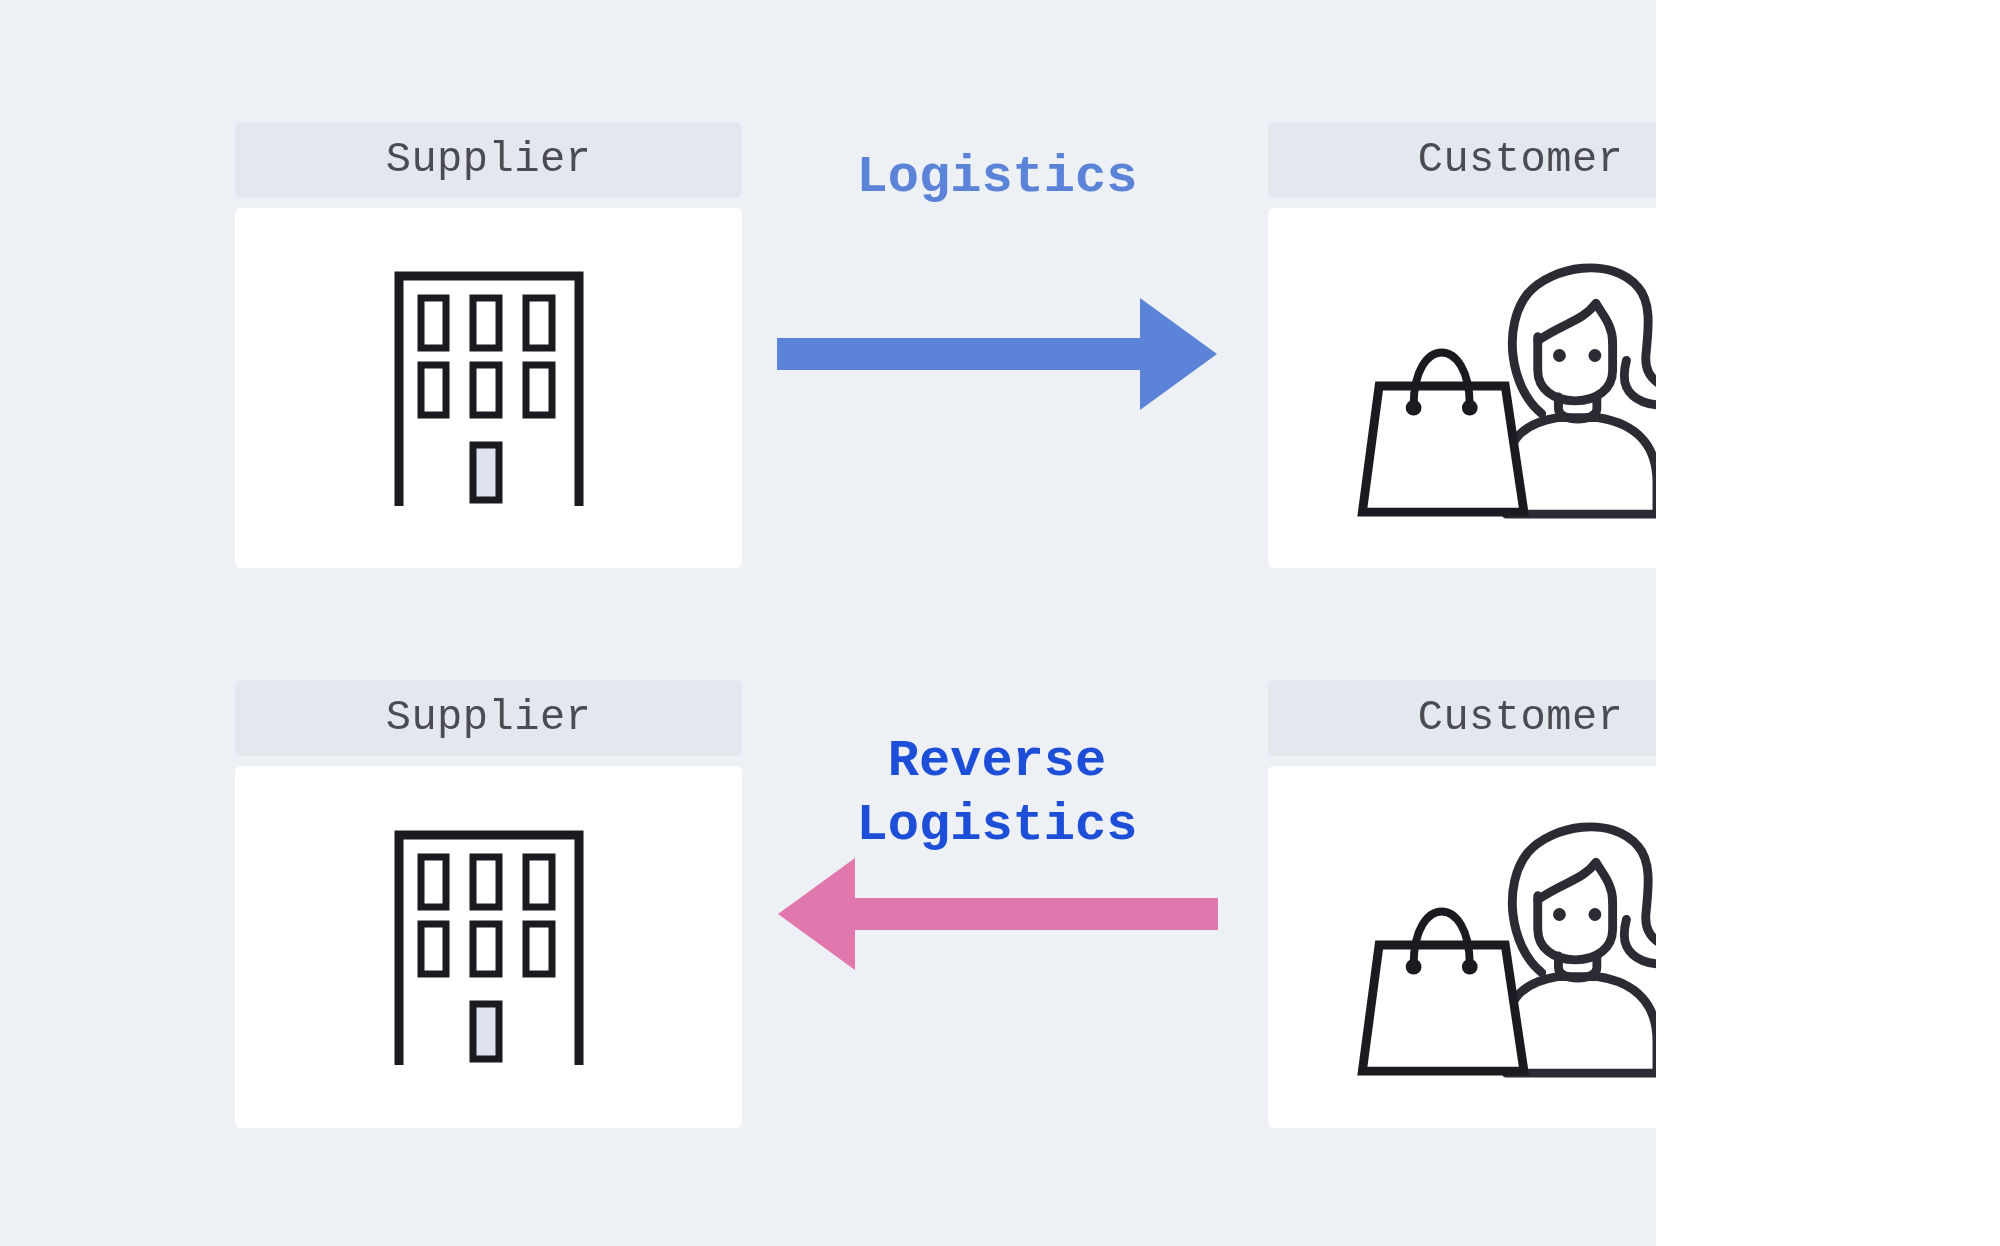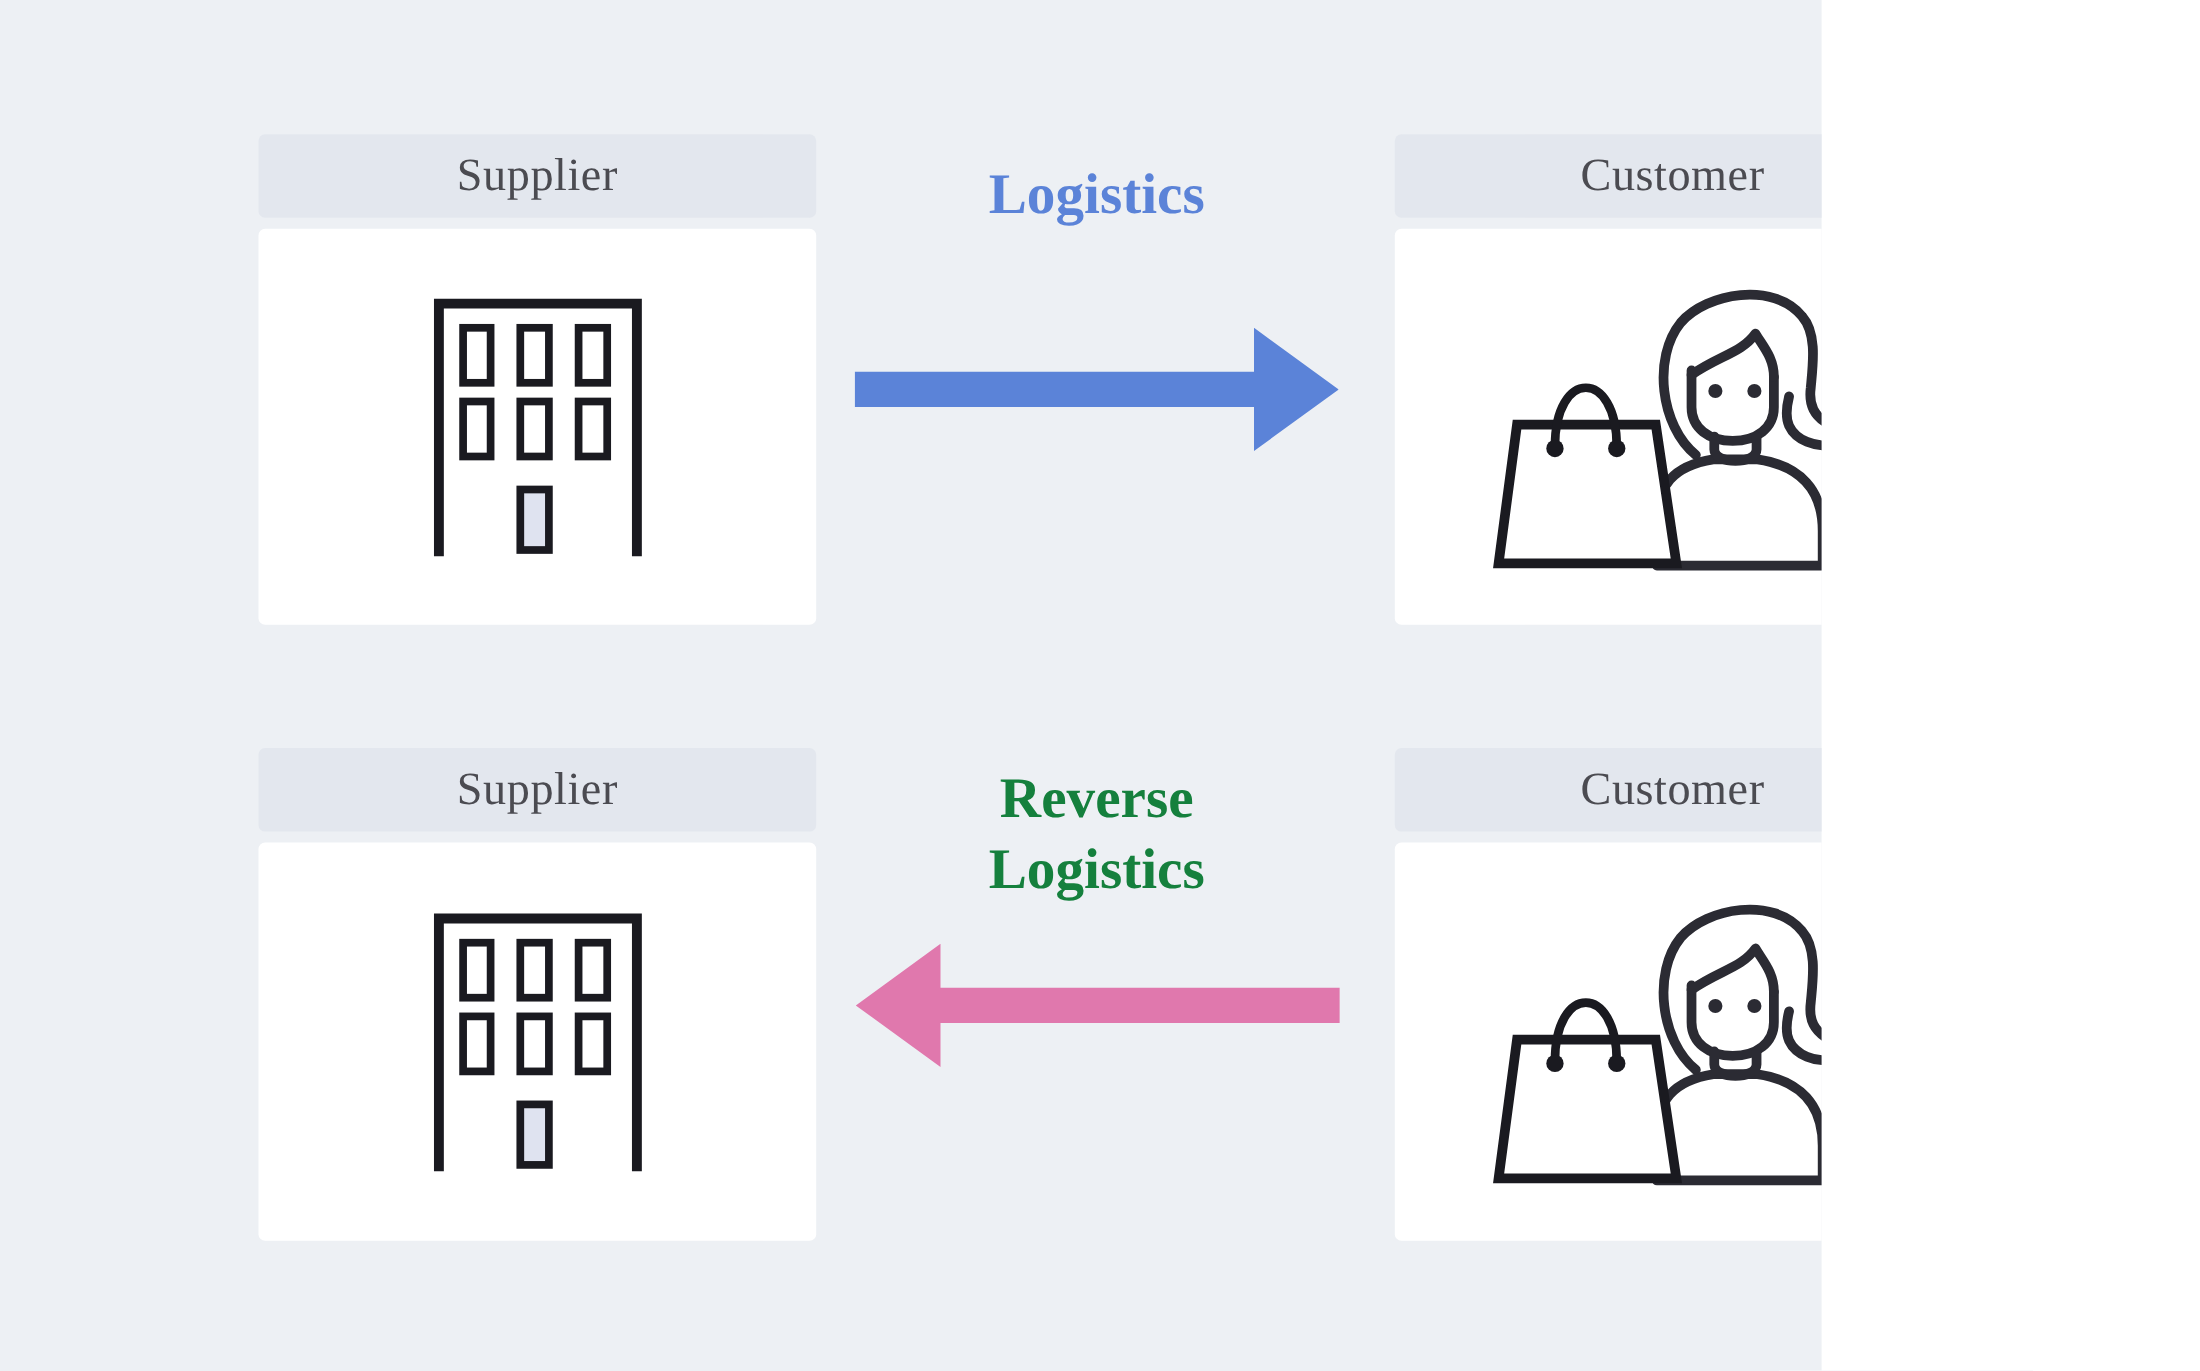--- a/index.html
+++ b/index.html
@@ -1,21 +1,21 @@
 <!DOCTYPE html>
 <html><head>
 <meta charset="utf-8">
 <style>
   html,body{margin:0;padding:0;}
   .canvas{
     position:relative;
     width:1656px;height:1246px;
     background:#edf0f4;
     overflow:hidden;
-    font-family:Liberation Serif, serif;
+    font-family:Liberation Mono, monospace;
   }
   .card{position:absolute;}
   .card-header{
     position:absolute;left:0;right:0;top:0;height:76px;
     background:#e3e7ee;border-radius:6px;
     display:flex;align-items:center;justify-content:center;
     color:#4b4b51;font-size:42px;font-weight:400;letter-spacing:0.5px;
   }
   .card-body{
     position:absolute;left:0;right:0;top:86px;bottom:0;
@@ -25,21 +25,21 @@
   .card.row1{top:122px;height:446px;}
   .card.row2{top:680px;height:448px;}
   .card.colL{left:235px;width:507px;}
   .card.colR{left:1268px;width:505px;}
 
   .flow-label{
     position:absolute;left:745px;width:504px;
     text-align:center;font-weight:700;font-size:52px;line-height:64px;
   }
   .flow-label.forward{top:146px;color:#5b83d8;}
-  .flow-label.reverse{top:695px;color:#15803d;}
+  .flow-label.reverse{top:730px;color:#1d4ed8;}
 
   .arrow{position:absolute;width:440px;height:112px;}
   .arrow.forward{left:777px;top:298px;}
   .arrow.reverse{left:778px;top:858px;}
   svg{display:block;}
 </style>
 </head>
 <body>
 
 <div class="canvas">

